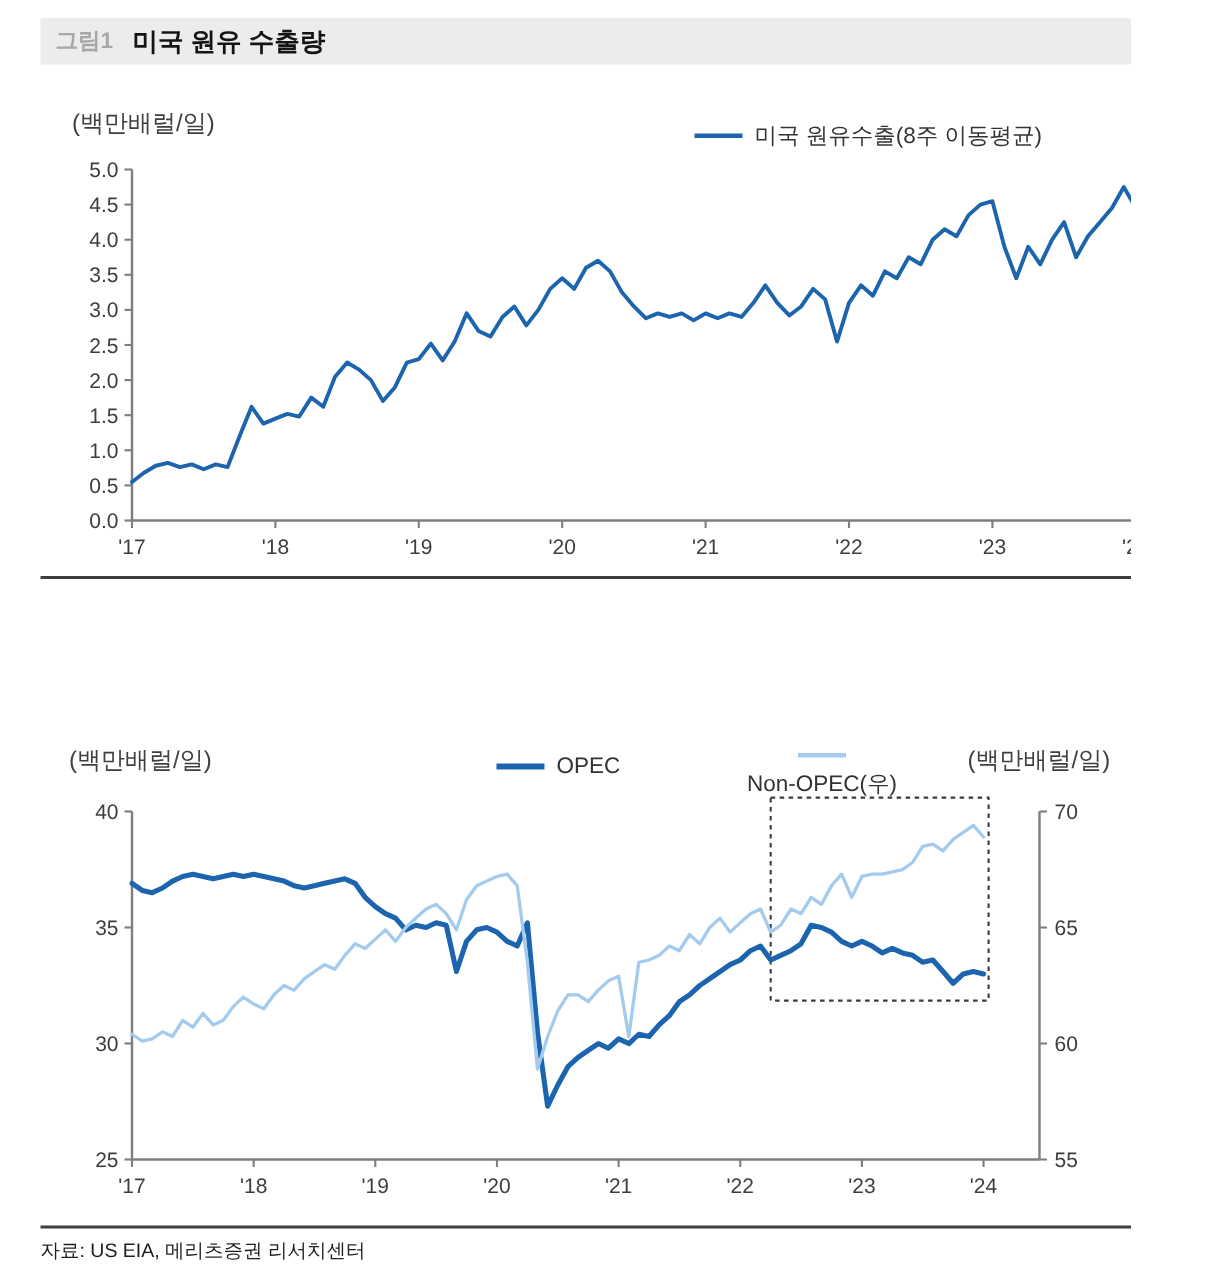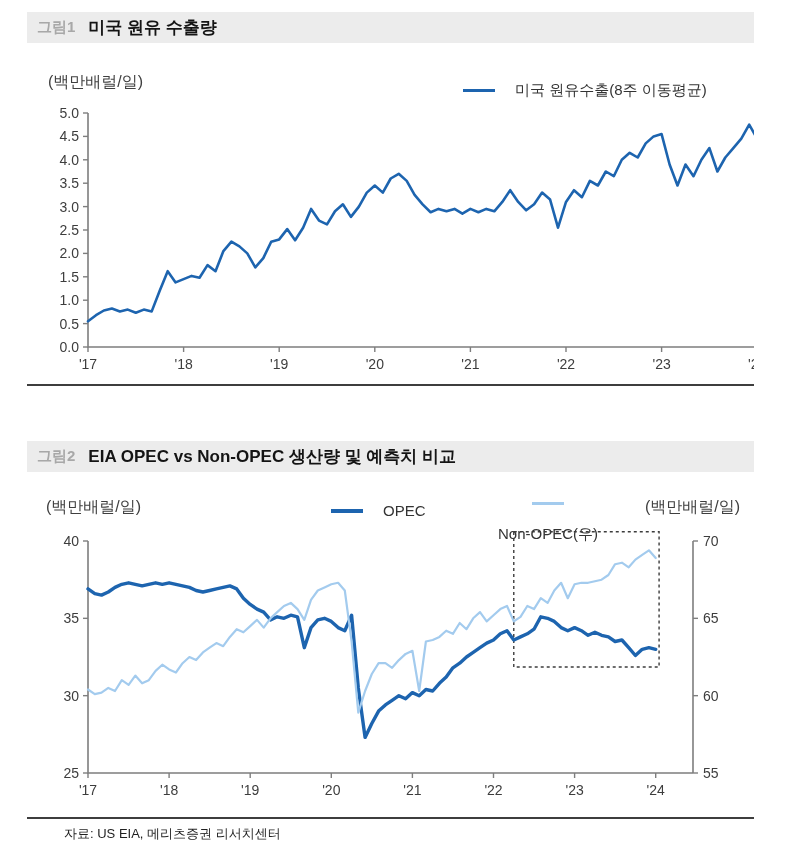--- a/index.html
+++ b/index.html
@@ -2,21 +2,21 @@
 <html><head>
 <meta charset="utf-8">
 <style>
   html,body{margin:0;padding:0;background:#ffffff;}
   body{font-family:"Liberation Sans","DejaVu Sans",sans-serif;}
   #page{position:relative;width:754px;height:846px;background:#fff;overflow:hidden;}
   .band{position:absolute;left:27px;width:762px;height:31px;background:#ececec;display:flex;align-items:center;gap:13px;padding-left:10px;box-sizing:border-box;}
   .band .tag{font-size:15px;font-weight:bold;color:#a8a8a8;letter-spacing:0;}
   .band .title{font-size:17px;font-weight:bold;color:#141414;}
   .unit{position:absolute;font-size:16px;color:#3f3f3f;}
-  .legend{position:absolute;display:flex;align-items:center;gap:20px;}
+  .legend{position:absolute;display:flex;align-items:center;gap:8px;}
   .legend .swatch{display:inline-block;width:32px;height:3px;}
   .legend .lab{font-size:15px;color:#333;}
   .src-rule{position:absolute;left:27px;width:760px;border-top:2px solid #3e3e3e;height:0;}
   .src-text{position:absolute;left:27px;font-size:13px;color:#1f1f1f;}
   svg{position:absolute;left:0;overflow:visible;}
   svg text{font-family:"Liberation Sans","DejaVu Sans",sans-serif;font-size:14px;fill:#3d3d3d;}
 </style>
 </head>
 <body>
 
@@ -74,24 +74,20 @@
         <line x1="661.5999999999999" y1="347" x2="661.5999999999999" y2="352" stroke="#7e7e7e" stroke-width="1.4"></line>
         <text x="661.5999999999999" y="369" text-anchor="middle">'23</text>
         <line x1="757.1999999999999" y1="347" x2="757.1999999999999" y2="352" stroke="#7e7e7e" stroke-width="1.4"></line>
         <text x="757.1999999999999" y="369" text-anchor="middle">'24</text>
       </g>
       <polyline points="88.0,321.3 96.0,315.2 103.9,310.5 111.9,308.6 119.9,311.4 127.8,309.6 135.8,312.8 143.8,309.6 151.7,311.4 159.7,290.8 167.7,271.2 175.6,282.4 183.6,279.1 191.6,275.9 199.5,277.7 207.5,265.1 215.5,271.2 223.4,251.1 231.4,241.7 239.4,246.4 247.3,253.4 255.3,267.4 263.3,258.1 271.2,241.7 279.2,239.4 287.2,229.1 295.1,240.3 303.1,227.7 311.1,208.9 319.0,220.6 327.0,224.4 335.0,211.3 342.9,204.3 350.9,216.9 358.9,206.6 366.8,192.6 374.8,185.5 382.8,192.6 390.7,178.5 398.7,173.8 406.7,180.9 414.6,194.9 422.6,204.3 430.6,212.2 438.5,208.9 446.5,211.3 454.5,208.9 462.4,213.6 470.4,208.9 478.4,212.2 486.3,208.9 494.3,211.3 502.3,201.9 510.2,190.2 518.2,201.9 526.2,210.3 534.1,204.3 542.1,192.6 550.1,199.6 558.0,227.7 566.0,201.9 574.0,190.2 581.9,197.2 589.9,180.9 597.9,185.5 605.8,171.5 613.8,176.2 621.8,159.8 629.7,152.8 637.7,157.5 645.7,143.4 653.6,136.4 661.6,134.1 669.6,164.5 677.5,185.5 685.5,164.5 693.5,176.2 701.4,159.8 709.4,148.1 717.4,171.5 725.3,157.5 733.3,148.1 741.3,138.7 749.2,124.7 757.2,138.7" fill="none" stroke="#1d64af" stroke-width="2.6" stroke-linejoin="round" stroke-linecap="round"></polyline>
     </svg>
 
   <div class="src-rule" style="top:384px;"></div>
 
-  <div class="band" style="top:441px;">
-    <span class="tag">그림2</span>
-    <span class="title">EIA OPEC vs Non-OPEC 생산량 및 예측치 비교</span>
-  </div>
 
   <div class="unit" style="left:46px;top:497px;">(백만배럴/일)</div>
 
   <div class="legend" style="left:331px;top:502px;">
     <span class="swatch" style="background:#1d64af;height:4px;"></span>
     <span class="lab">OPEC</span>
   </div>
   <div class="legend" style="left:498px;top:502px;flex-direction:column;">
     <span class="swatch" style="background:#a3cbee;"></span>
     <span class="lab">Non-OPEC(우)</span>
@@ -135,15 +131,15 @@
         <line x1="574.5999999999999" y1="773" x2="574.5999999999999" y2="778" stroke="#7e7e7e" stroke-width="1.4"></line>
         <text x="574.5999999999999" y="795" text-anchor="middle">'23</text>
         <line x1="655.6999999999999" y1="773" x2="655.6999999999999" y2="778" stroke="#7e7e7e" stroke-width="1.4"></line>
         <text x="655.6999999999999" y="795" text-anchor="middle">'24</text>
       </g>
       <polyline points="88.0,588.9 94.8,593.6 101.5,595.1 108.3,592.0 115.0,587.4 121.8,584.3 128.6,582.8 135.3,584.3 142.1,585.9 148.8,584.3 155.6,582.8 162.3,584.3 169.1,582.8 175.9,584.3 182.6,585.9 189.4,587.4 196.1,590.5 202.9,592.0 209.6,590.5 216.4,588.9 223.2,587.4 229.9,585.9 236.7,588.9 243.4,598.2 250.2,604.4 257.0,609.1 263.7,612.1 270.5,619.9 277.2,616.8 284.0,618.3 290.8,615.2 297.5,616.8 304.3,647.7 311.0,627.6 317.8,619.9 324.5,618.3 331.3,621.4 338.1,627.6 344.8,630.7 351.6,615.2 358.3,687.9 365.1,737.4 371.8,723.5 378.6,711.1 385.4,704.9 392.1,700.3 398.9,695.7 405.6,698.8 412.4,692.6 419.2,695.7 425.9,689.5 432.7,691.0 439.4,683.3 446.2,677.1 452.9,667.8 459.7,663.2 466.5,657.0 473.2,652.4 480.0,647.7 486.7,643.1 493.5,640.0 500.3,633.8 507.0,630.7 513.8,640.0 520.5,636.9 527.3,633.8 534.0,629.2 540.8,616.8 547.6,618.3 554.3,621.4 561.1,627.6 567.8,630.7 574.6,627.6 581.4,630.7 588.1,635.3 594.9,632.3 601.6,635.3 608.4,636.9 615.1,641.5 621.9,640.0 628.7,647.7 635.4,655.5 642.2,649.3 648.9,647.7 655.7,649.3" fill="none" stroke="#1d64af" stroke-width="3.4" stroke-linejoin="round" stroke-linecap="round"></polyline>
       <polyline points="88.0,689.5 94.8,694.1 101.5,692.6 108.3,687.9 115.0,691.0 121.8,680.2 128.6,684.8 135.3,675.6 142.1,683.3 148.8,680.2 155.6,670.9 162.3,664.7 169.1,669.4 175.9,672.5 182.6,663.2 189.4,657.0 196.1,660.1 202.9,652.4 209.6,647.7 216.4,643.1 223.2,646.2 229.9,636.9 236.7,629.2 243.4,632.3 250.2,626.1 257.0,619.9 263.7,627.6 270.5,618.3 277.2,612.1 284.0,606.0 290.8,602.9 297.5,609.1 304.3,619.9 311.0,599.8 317.8,590.5 324.5,587.4 331.3,584.3 338.1,582.8 344.8,590.5 351.6,641.5 358.3,712.7 365.1,691.0 371.8,674.0 378.6,663.2 385.4,663.2 392.1,667.8 398.9,660.1 405.6,653.9 412.4,650.8 419.2,691.0 425.9,641.5 432.7,640.0 439.4,636.9 446.2,630.7 452.9,633.8 459.7,623.0 466.5,629.2 473.2,618.3 480.0,612.1 486.7,621.4 493.5,615.2 500.3,609.1 507.0,606.0 513.8,621.4 520.5,616.8 527.3,606.0 534.0,609.1 540.8,598.2 547.6,602.9 554.3,590.5 561.1,582.8 567.8,598.2 574.6,584.3 581.4,582.8 588.1,582.8 594.9,581.2 601.6,579.7 608.4,575.0 615.1,564.2 621.9,562.7 628.7,567.3 635.4,559.6 642.2,554.9 648.9,550.3 655.7,558.0" fill="none" stroke="#a3cbee" stroke-width="2.2" stroke-linejoin="round" stroke-linecap="round"></polyline>
     </svg>
 
   <div class="src-rule" style="top:817px;"></div>
-  <div class="src-text" style="top:825px;margin-left:37px;">자료: US EIA, 메리츠증권 리서치센터</div>
+  <div class="src-text" style="top:825px;">자료: US EIA, 메리츠증권 리서치센터</div>
 
 </div>
 
 </body></html>

